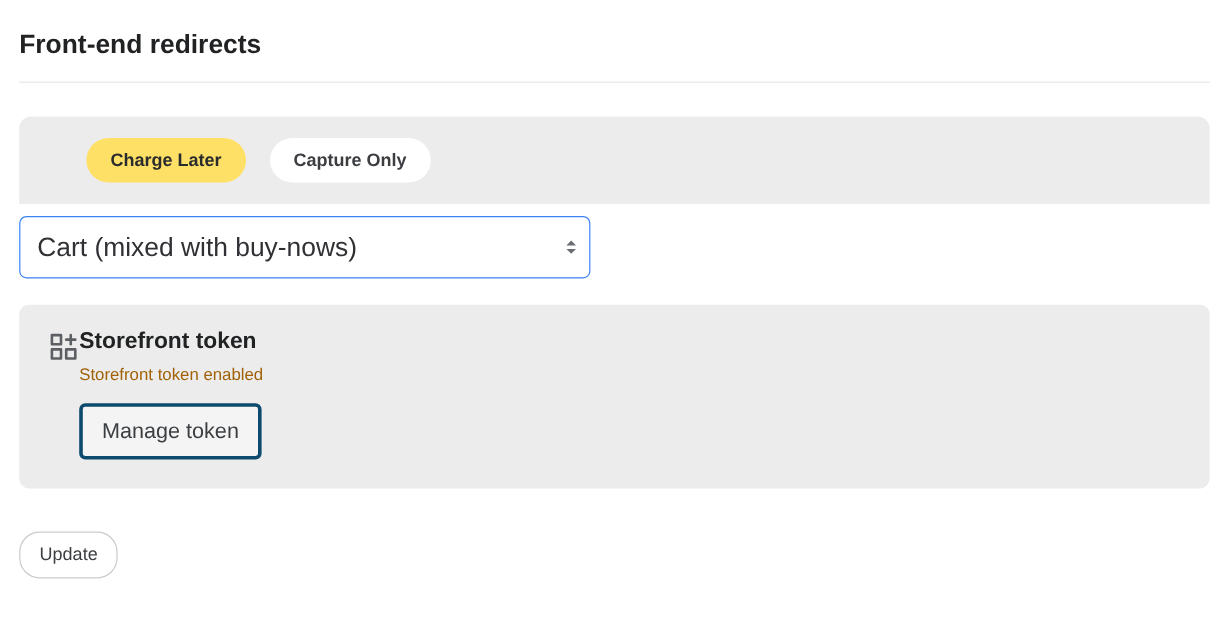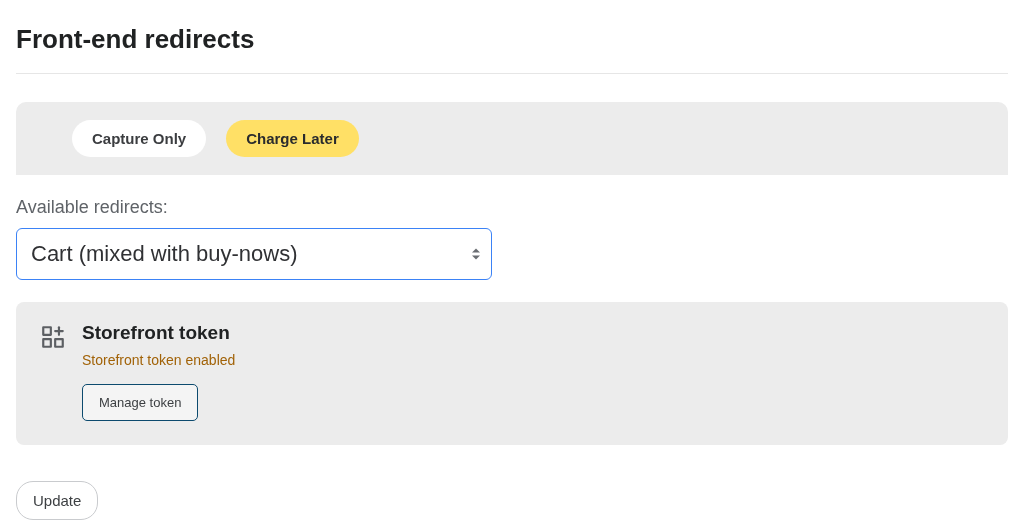--- a/index.html
+++ b/index.html
@@ -8,21 +8,21 @@
     padding: 0;
     font-family: -apple-system, BlinkMacSystemFont, "Segoe UI", Helvetica, Arial, sans-serif;
     color: #222528;
     background: #fff;
     width: 1024px;
   }
   .page {
     padding: 24px 16px 24px 16px;
   }
   .page-title {
-    font-size: 26px;
+    font-size: 22px;
     font-weight: 700;
     color: #202223;
     margin: 0 0 18px 0;
   }
   .hr {
     border: 0;
     border-top: 1px solid #e6e6e6;
     margin: 0 0 28px 0;
   }
   .tab-strip {
@@ -92,21 +92,21 @@
   .caret-up { border-bottom: 4px solid currentColor; }
   .caret-down { border-top: 4px solid currentColor; margin-top: 2px; }
 
   .card {
     margin-top: 22px;
     background: #ececec;
     border-radius: 8px;
     padding: 20px 24px 24px 24px;
     display: flex;
     align-items: flex-start;
-    gap: 16px;
+    gap: 0;
   }
   .card-icon {
     flex: 0 0 auto;
     color: #5c5f63;
     margin-top: 2px;
   }
   .card-body { flex: 1 1 auto; }
   .card-title {
     font-size: 19px;
     font-weight: 700;
@@ -116,24 +116,24 @@
   .card-sub {
     margin: 8px 0 16px 0;
     font-size: 14px;
     color: #a16207;
   }
   .btn {
     display: inline-flex;
     align-items: center;
     justify-content: center;
     background: #f4f4f4;
-    border: 1px solid #0c4a6e;
+    border: 3px solid #0c4a6e;
     border-radius: 5px;
     padding: 10px 16px;
-    font-size: 13px;
+    font-size: 18px;
     color: #3c3f42;
     font-weight: 500;
     cursor: pointer;
   }
   .update-wrap { margin-top: 36px; }
   .btn-update {
     background: #ffffff;
     border: 1px solid #c9cbce;
     border-radius: 17px;
     padding: 10px 16px;
@@ -146,25 +146,24 @@
 </head>
 <body>
 
 <div class="page">
 
   <h1 class="page-title">Front-end redirects</h1>
 
   <hr class="hr">
 
   <div class="tab-strip">
+    <button class="tab active">Charge Later</button>
     <button class="tab">Capture Only</button>
-    <button class="tab active">Charge Later</button>
   </div>
 
-  <div class="section-label">Available redirects:</div>
 
   <div class="select-wrap">
     <div class="select">
       <span>Cart (mixed with buy-nows)</span>
     </div>
     <span class="select-caret">
       <span class="caret-up"></span>
       <span class="caret-down"></span>
     </span>
   </div>

